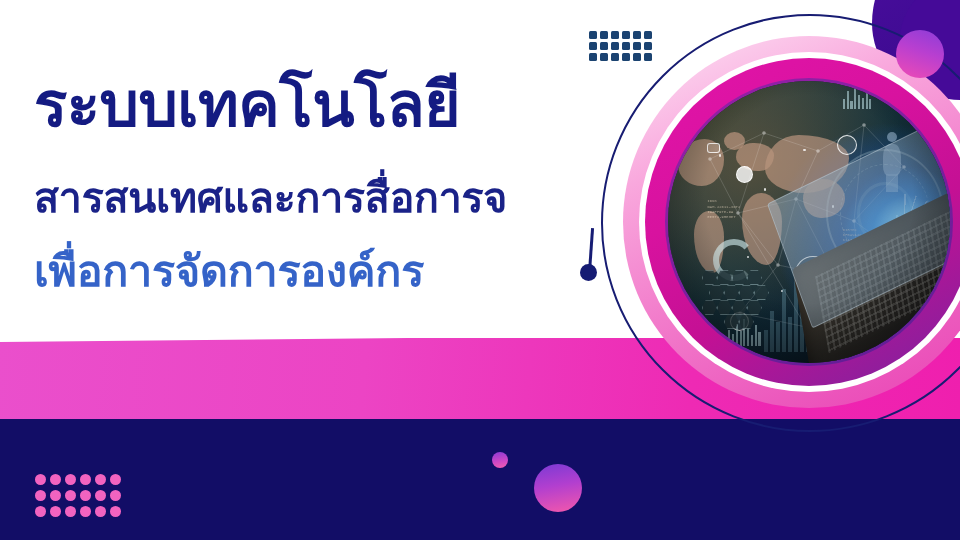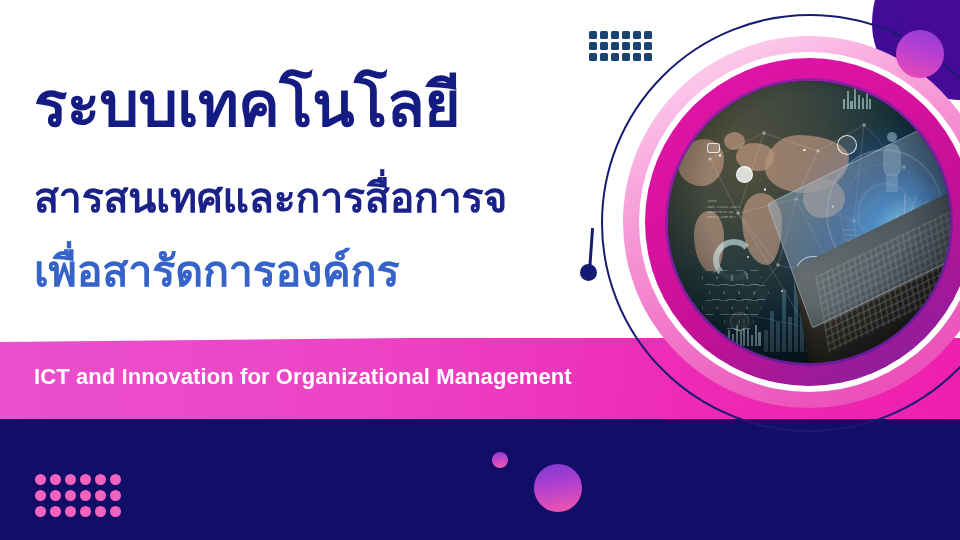--- a/index.html
+++ b/index.html
@@ -688,18 +688,17 @@
       <span></span>
       <span></span>
     <span></span>
       <span></span>
       <span></span>
   </div>
 
   <div class="title-wrap">
     <div class="t-line1">ระบบเทคโนโลยี</div>
     <div class="t-line2">สารสนเทศและการสื่อการจ</div>
-    <div class="t-line3">เพื่อสารัดการองค์กร</div>
+    <div class="t-line3">เพื่อการจัดการองค์กร</div>
   </div>
 
-  <div class="subtitle">ICT and Innovation for Organizational Management</div>
 
 </div>
 
 </body></html>

